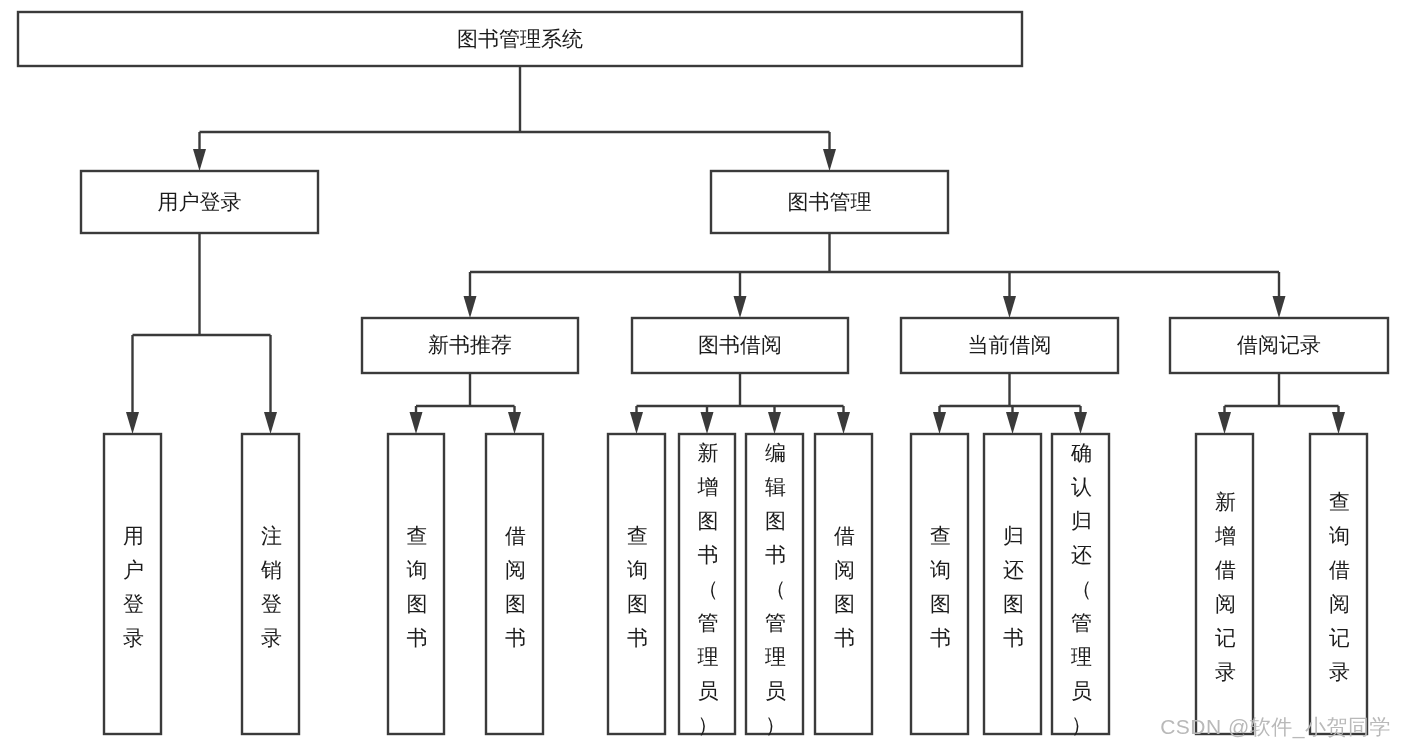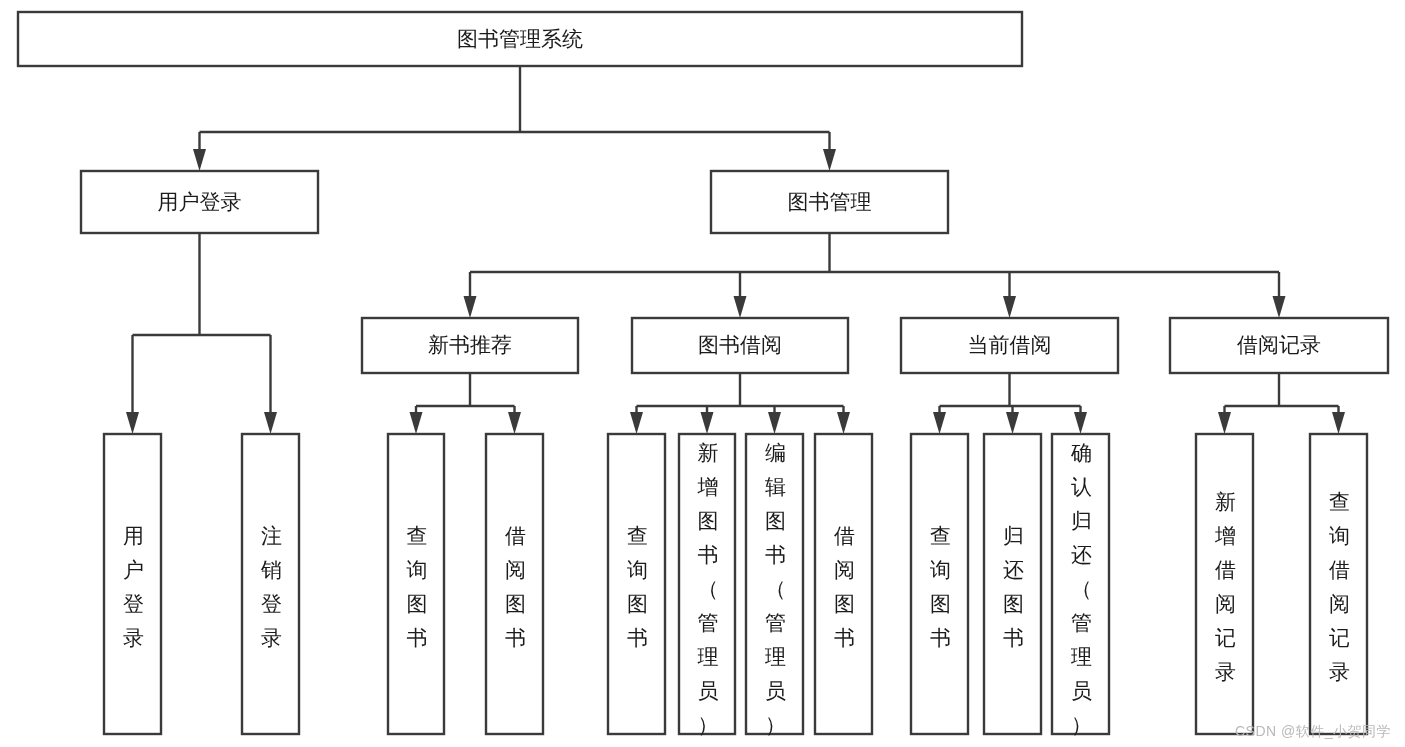--- a/index.html
+++ b/index.html
@@ -53,21 +53,21 @@
     font-family: "Liberation Sans", "DejaVu Sans", sans-serif;
     font-size: 21px;
     text-anchor: middle;
     white-space: pre;
   }
   .watermark {
     position: absolute;
     right: 14px;
     bottom: 6px;
     font-family: "Liberation Sans", "DejaVu Sans", sans-serif;
-    font-size: 14px;
+    font-size: 21px;
     color: #b9b9b9;
     letter-spacing: 0.5px;
     user-select: none;
     pointer-events: none;
   }
 </style>
 </head>
 <body>
 
 <div id="diagram-root">

